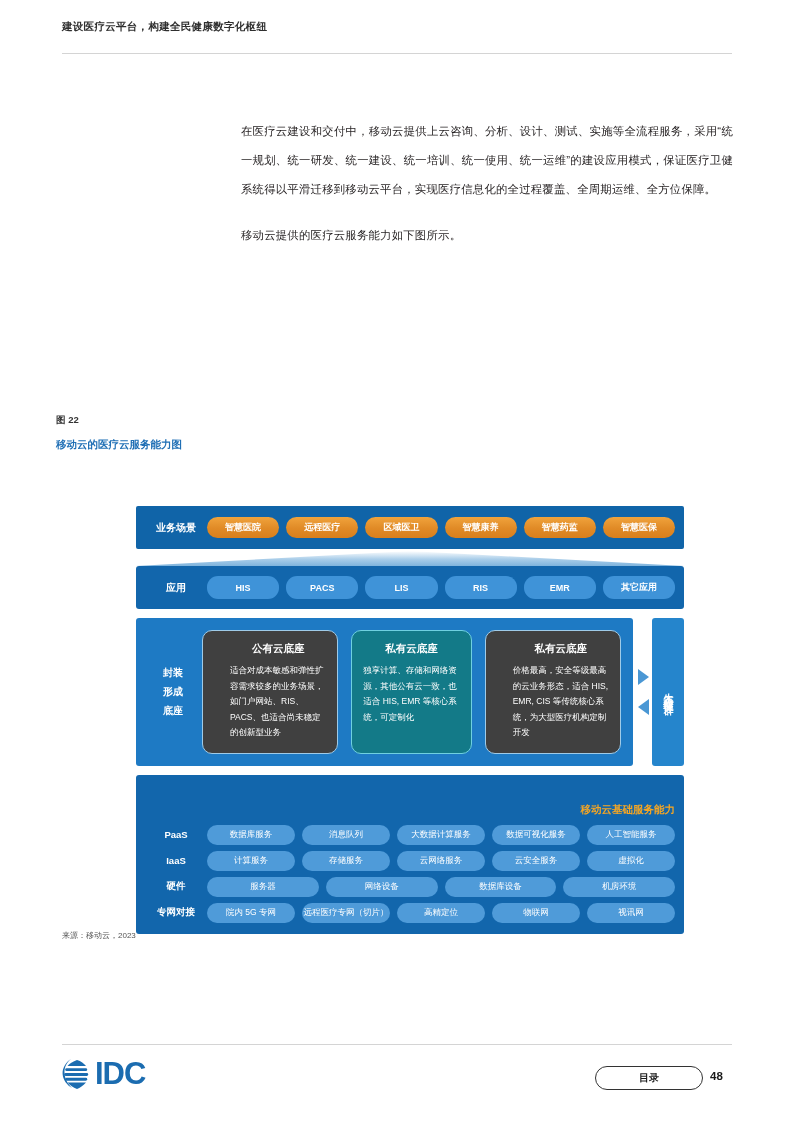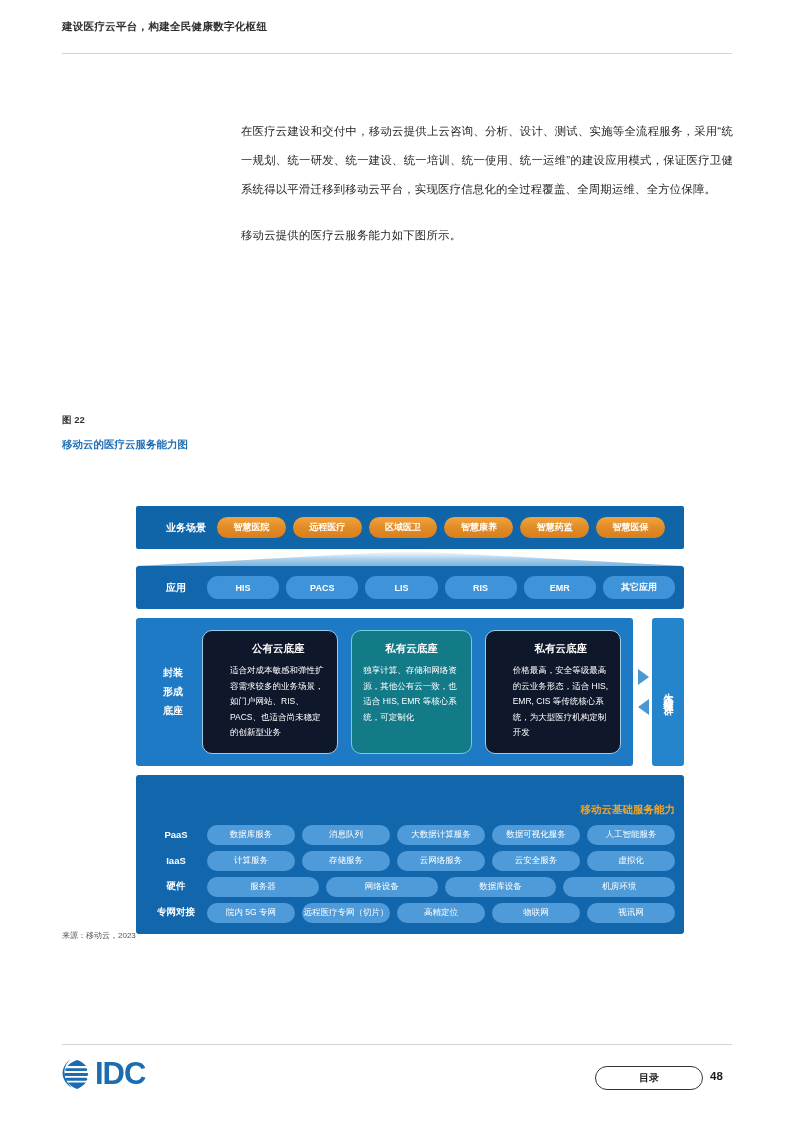--- a/index.html
+++ b/index.html
@@ -15,32 +15,32 @@
   .hdr { position: absolute; left: 62px; top: 20px; width: 670px; }
   .hdr-title { font-size: 10.5px; font-weight: bold; color: #2f2f2f; letter-spacing: .3px; }
   .hdr-rule { position: absolute; left: 62px; top: 53px; width: 670px; height: 1px; background: #d4d4d4; }
 
   
   .body-col { position: absolute; left: 241px; top: 117px; width: 492px; }
   .para { font-size: 11.4px; line-height: 29px; color: #231f20; text-align: justify; text-justify: inter-character; letter-spacing: .2px; }
   .para + .para { margin-top: 17px; }
 
   
-  .figcap { position: absolute; left: 62px; top: 414px; width: 165px; }
+  .figcap { position: absolute; left: 56px; top: 414px; width: 165px; }
   .figcap-num { font-size: 9.5px; font-weight: bold; color: #333; margin-bottom: 8px; }
   .figcap-text { font-size: 10.5px; line-height: 19px; color: #1f6fb5; font-weight: bold; }
 
   
   .diagram { position: absolute; left: 136px; top: 506px; width: 548px; }
 
   .band { position: relative; border-radius: 2px; display: flex; align-items: center; }
   .band-label { color: #fff; font-weight: bold; font-size: 10px; text-align: center; flex: 0 0 auto; }
 
   
-  .band-scenario { background: #1064a8; height: 43px; padding: 0 19px; }
+  .band-scenario { background: #1064a8; height: 43px; padding: 0 9px; }
   .band-scenario .band-label { width: 62px; }
   .pill-row { display: flex; gap: 7px; flex: 1; }
   .pill {
     flex: 1; height: 21px; border-radius: 11px;
     display: flex; align-items: center; justify-content: center;
     font-size: 9px; font-weight: bold; color: #fff; white-space: nowrap;
   }
   .pill-orange { background: linear-gradient(180deg, #f0a33c 0%, #e08a26 55%, #d97f1c 100%); }
 
   
@@ -64,21 +64,21 @@
   }
   .cloud-sidelabel {
     flex: 0 0 58px; color: #fff; font-weight: bold; font-size: 10px;
     line-height: 19px; text-align: center;
   }
   .cards { display: flex; gap: 13px; flex: 1; }
   .card {
     flex: 1; border-radius: 10px; padding: 11px 11px 12px;
     color: #fff; min-height: 108px;
   }
-  .card-blue { background: #0f172a; border: 1.6px solid #9fcbe8; padding-left: 27px; }
+  .card-blue { background: #404040; border: 1.6px solid #9fcbe8; padding-left: 27px; }
   .card-teal { background: #137a88; border: 1.6px solid #6fd0e0; }
   .card-title { font-size: 10.5px; font-weight: bold; text-align: center; margin-bottom: 7px; }
   .card-body { font-size: 8.5px; line-height: 15.5px; }
 
   .eco-col { flex: 0 0 46px; display: flex; align-items: center; gap: 3px; }
   .arrows { display: flex; flex-direction: column; gap: 14px; }
   .arrow-r { width: 0; height: 0; border-top: 8px solid transparent; border-bottom: 8px solid transparent; border-left: 11px solid #4a97d4; }
   .arrow-l { width: 0; height: 0; border-top: 8px solid transparent; border-bottom: 8px solid transparent; border-right: 11px solid #4a97d4; }
   .eco-bar {
     flex: 1; background: #2585cc; border-radius: 3px; color: #fff;

